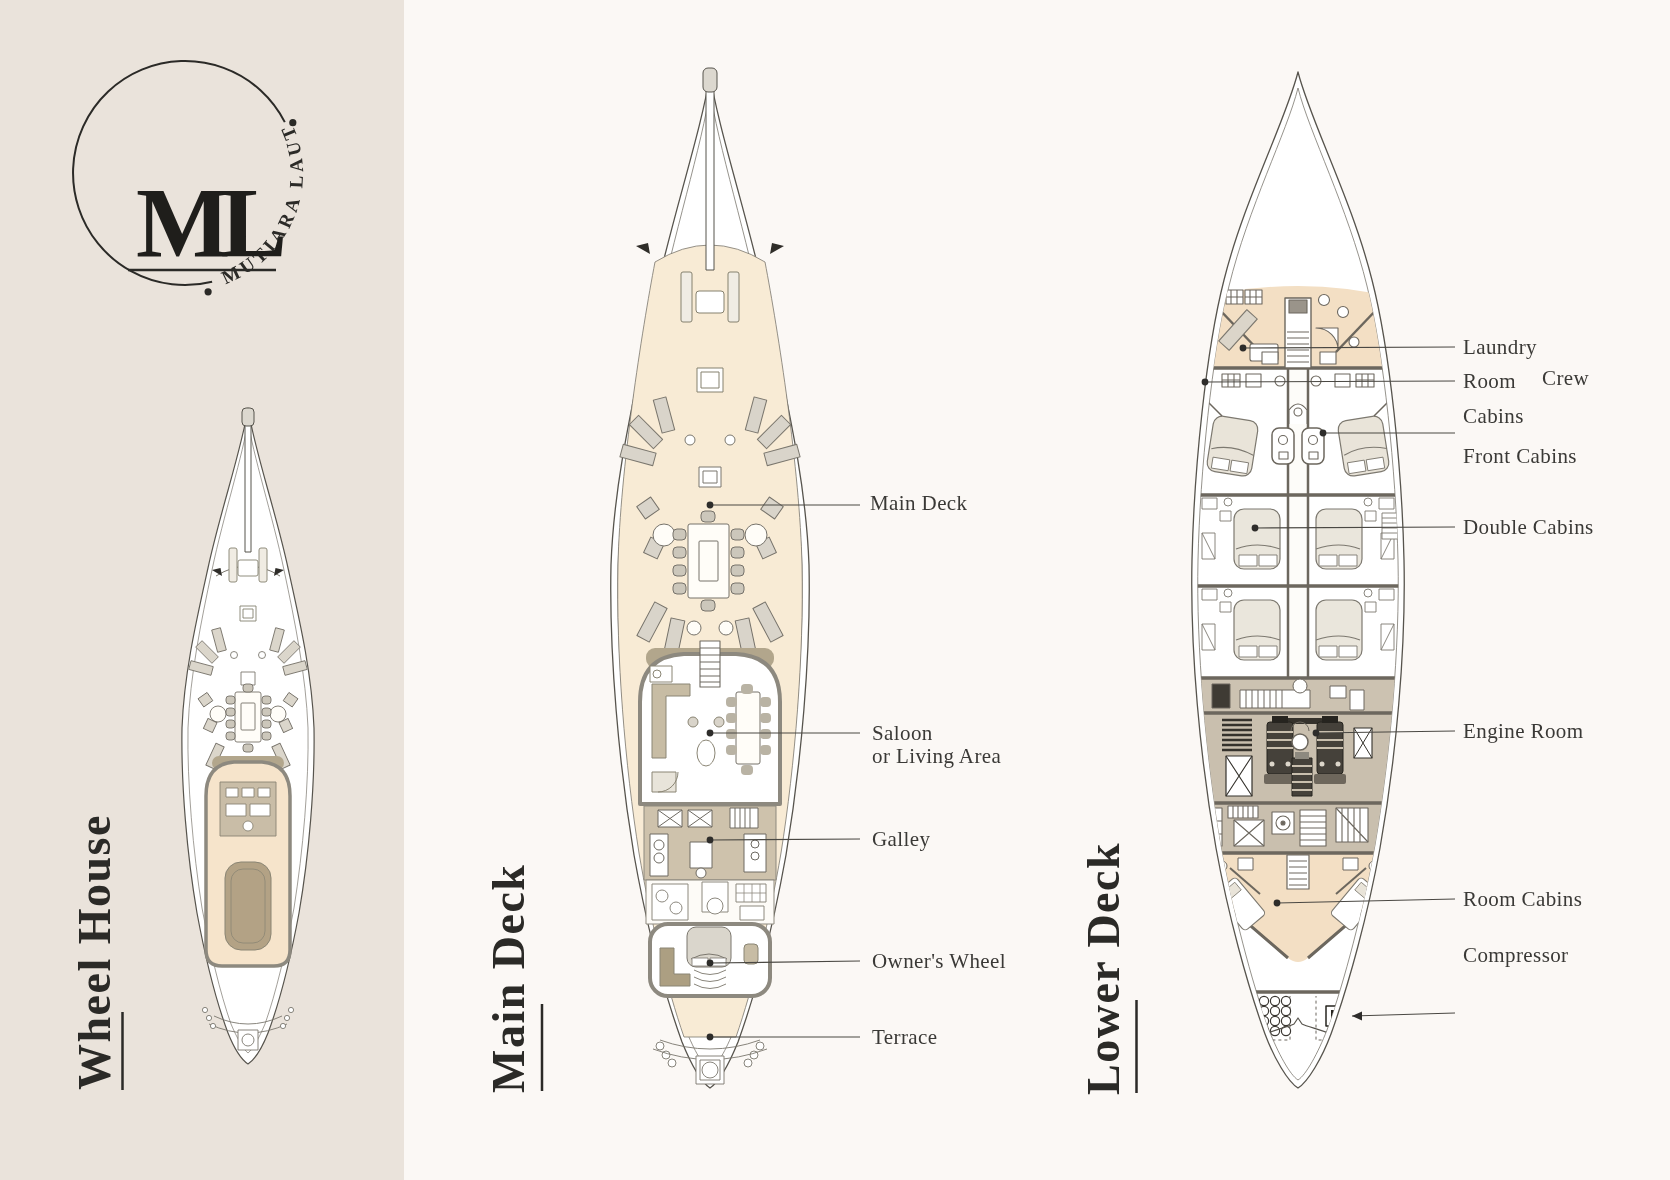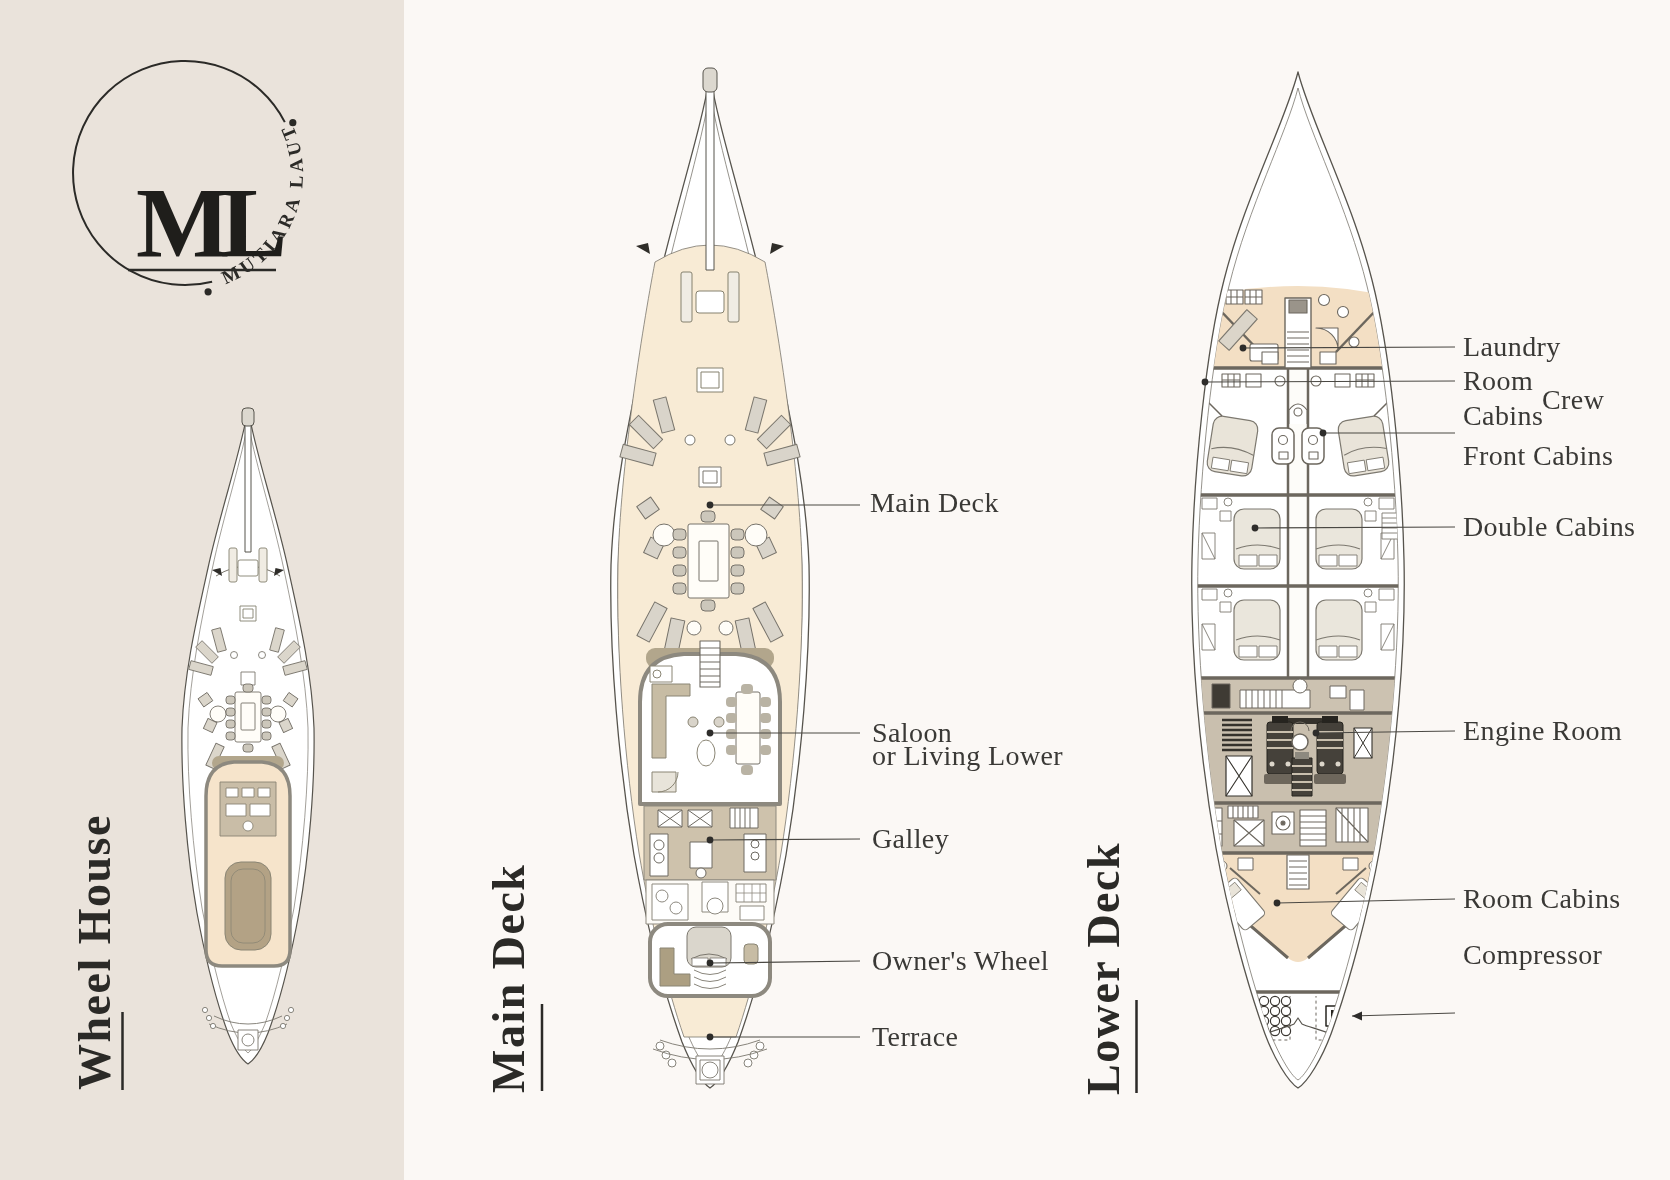--- a/index.html
+++ b/index.html
@@ -1,20 +1,20 @@
 <!DOCTYPE html>
 <html><head>
 <meta charset="utf-8">
 <style>
   html,body{margin:0;padding:0;background:#fbf8f5;}
   #stage{position:relative;width:1670px;height:1180px;overflow:hidden;
          font-family:"Liberation Serif",serif;background:#fbf8f5;}
   #leftPanel{position:absolute;left:0;top:0;width:404px;height:1180px;background:#eae3db;}
   #gfx{position:absolute;left:0;top:0;}
-  .lbl{position:absolute;font-size:28px;color:#3a3936;letter-spacing:.4px;
+  .lbl{position:absolute;font-size:21px;color:#3a3936;letter-spacing:.4px;
        line-height:28px;white-space:nowrap;}
 </style>
 </head>
 <body>
 
 <div id="stage">
   <div id="leftPanel"></div>
 
   <svg id="gfx" width="1670" height="1180" viewBox="0 0 1670 1180">
     <defs>
@@ -538,27 +538,27 @@
       <g stroke="#2b2a27" stroke-width="2.5">
         <line x1="122.5" y1="1012" x2="122.5" y2="1090"></line>
         <line x1="542" y1="1004" x2="542" y2="1091"></line>
         <line x1="1136.5" y1="1000" x2="1136.5" y2="1093"></line>
       </g>
     </g>
   </svg>
 
   <div class="lbl" style="left:870px;top:489px">Main Deck</div>
   <div class="lbl" style="left:872px;top:719px">Saloon</div>
-  <div class="lbl" style="left:872px;top:742px">or Living Lower</div>
+  <div class="lbl" style="left:872px;top:742px">or Living Area</div>
   <div class="lbl" style="left:872px;top:825px">Galley</div>
   <div class="lbl" style="left:872px;top:947px">Owner's Wheel</div>
   <div class="lbl" style="left:872px;top:1023px">Terrace</div>
 
   <div class="lbl" style="left:1463px;top:333px">Laundry</div>
   <div class="lbl" style="left:1463px;top:367px">Room</div>
-  <div class="lbl" style="left:1542px;top:386px">Crew</div>
+  <div class="lbl" style="left:1542px;top:364px">Crew</div>
   <div class="lbl" style="left:1463px;top:402px">Cabins</div>
   <div class="lbl" style="left:1463px;top:442px">Front Cabins</div>
   <div class="lbl" style="left:1463px;top:513px">Double Cabins</div>
   <div class="lbl" style="left:1463px;top:717px">Engine Room</div>
   <div class="lbl" style="left:1463px;top:885px">Room Cabins</div>
   <div class="lbl" style="left:1463px;top:941px">Compressor</div>
 </div>
 
 </body></html>

